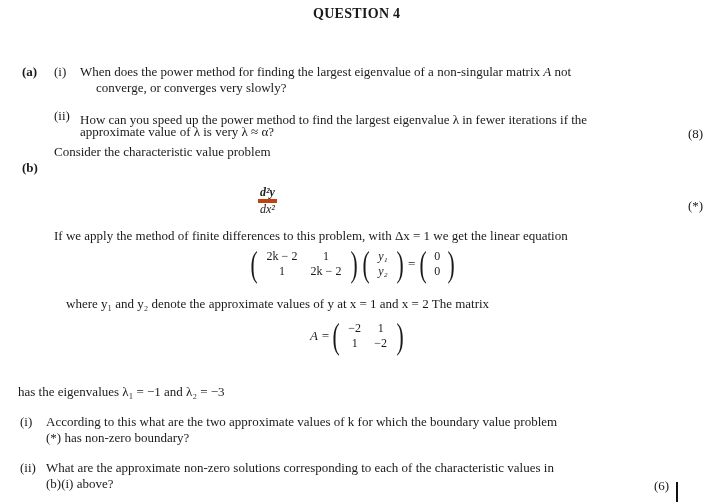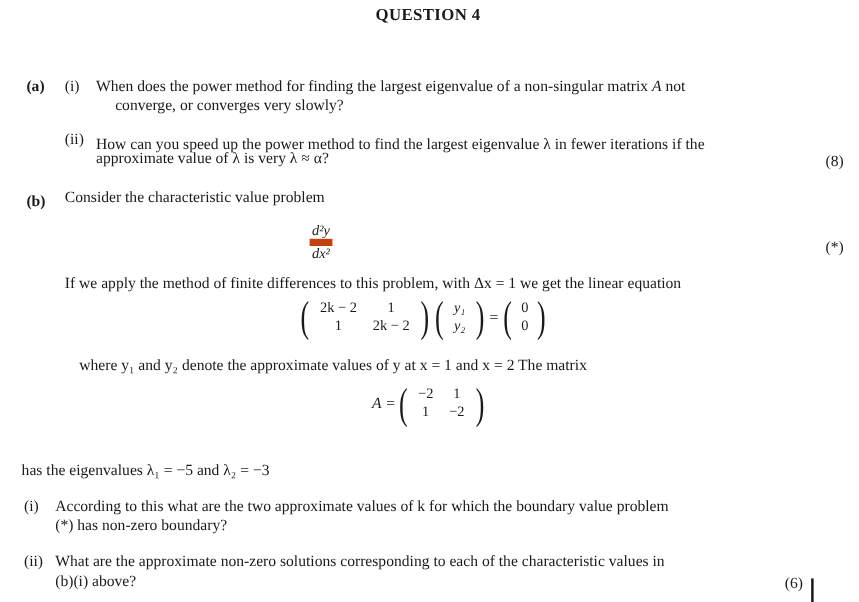--- a/index.html
+++ b/index.html
@@ -8,21 +8,21 @@
   .serif { font-family:"Liberation Serif", "DejaVu Serif", serif; }
   .abs { position:absolute; white-space:nowrap; }
   .title { font-weight:bold; font-size:14px; letter-spacing:0.3px; }
   .txt { font-size:13px; line-height:16px; font-family:"Liberation Serif", serif; }
   .bold { font-weight:bold; }
   .i { font-style:italic; }
   .mat { display:inline-flex; align-items:center; }
   .paren { font-size:36px; font-weight:100; line-height:36px; transform:scaleX(0.6); display:inline-block; font-family:"Liberation Serif", serif; }
   .grid { display:inline-grid; font-size:12px; line-height:15px; text-align:center; font-family:"Liberation Serif", serif; }
   .frac { display:inline-flex; flex-direction:column; align-items:center; vertical-align:middle; font-size:12px; line-height:13px; }
-  .frac .num { border-bottom:6px solid #c2410c; padding:0 2px; }
+  .frac .num { border-bottom:4px solid #c2410c; padding:0 2px;font-weight:bold; }
   .vbar { position:absolute; left:676px; top:482px; width:2px; height:20px; background:#111; }
 </style>
 </head>
 <body>
 
 <div class="abs title serif" style="left:313px; top:6px;">QUESTION 4</div>
 
 <div class="abs txt bold" style="left:22px; top:64px;">(a)</div>
 <div class="abs txt" style="left:54px; top:64px;">(i)</div>
 <div class="abs txt" style="left:80px; top:64px;">
@@ -31,21 +31,21 @@
   <span>not</span>
 </div>
 <div class="abs txt" style="left:96px; top:80px;">converge, or converges very slowly?</div>
 
 <div class="abs txt" style="left:54px; top:108px;">(ii)</div>
 <div class="abs txt" style="left:80px; top:112px;font-family:Liberation Serif, serif;">How can you speed up the power method  to find the largest eigenvalue λ in fewer iterations  if the</div>
 <div class="abs txt" style="left:80px; top:124px;">approximate value of λ is very λ ≈ α?</div>
 <div class="abs txt" style="left:688px; top:126px;">(8)</div>
 
 <div class="abs txt bold" style="left:22px; top:160px;">(b)</div>
-<div class="abs txt" style="left:54px; top:156px;">Consider the characteristic value problem</div>
+<div class="abs txt" style="left:54px; top:144px;">Consider the characteristic value problem</div>
 
 <div class="abs txt i" style="left:258px; top:186px; display:flex; align-items:center;">
   <span class="frac">
     <span class="num">d²y</span>
     <span>dx²</span>
   </span>
 </div>
 <div class="abs txt" style="left:688px; top:198px;">(*)</div>
 
 <div class="abs txt" style="left:54px; top:228px;">If we apply the method of finite differences to this problem, with Δx = 1  we get the linear equation</div>
@@ -89,21 +89,21 @@
     <span class="grid" style="grid-template-columns:26px 26px;">
       <span>−2</span>
       <span>1</span>
       <span>1</span>
       <span>−2</span>
     </span>
     <span class="paren">)</span>
   </span>
 </div>
 
-<div class="abs txt" style="left:18px; top:384px;">has the eigenvalues λ₁ = −5 and λ₂ = −3</div>
+<div class="abs txt" style="left:18px; top:384px;">has the eigenvalues λ₁ = −1 and λ₂ = −3</div>
 
 <div class="abs txt" style="left:20px; top:414px;">(i)</div>
 <div class="abs txt" style="left:46px; top:414px;">According to this  what are the two approximate values of k for which the boundary value problem</div>
 <div class="abs txt" style="left:46px; top:430px;">(*) has non-zero boundary?</div>
 
 <div class="abs txt" style="left:20px; top:460px;">(ii)</div>
 <div class="abs txt" style="left:46px; top:460px;">What are the approximate non-zero solutions corresponding to each of the characteristic values in</div>
 <div class="abs txt" style="left:46px; top:476px;">(b)(i) above?</div>
 <div class="abs txt" style="left:654px; top:478px;">(6)</div>
 <div class="vbar"></div>

